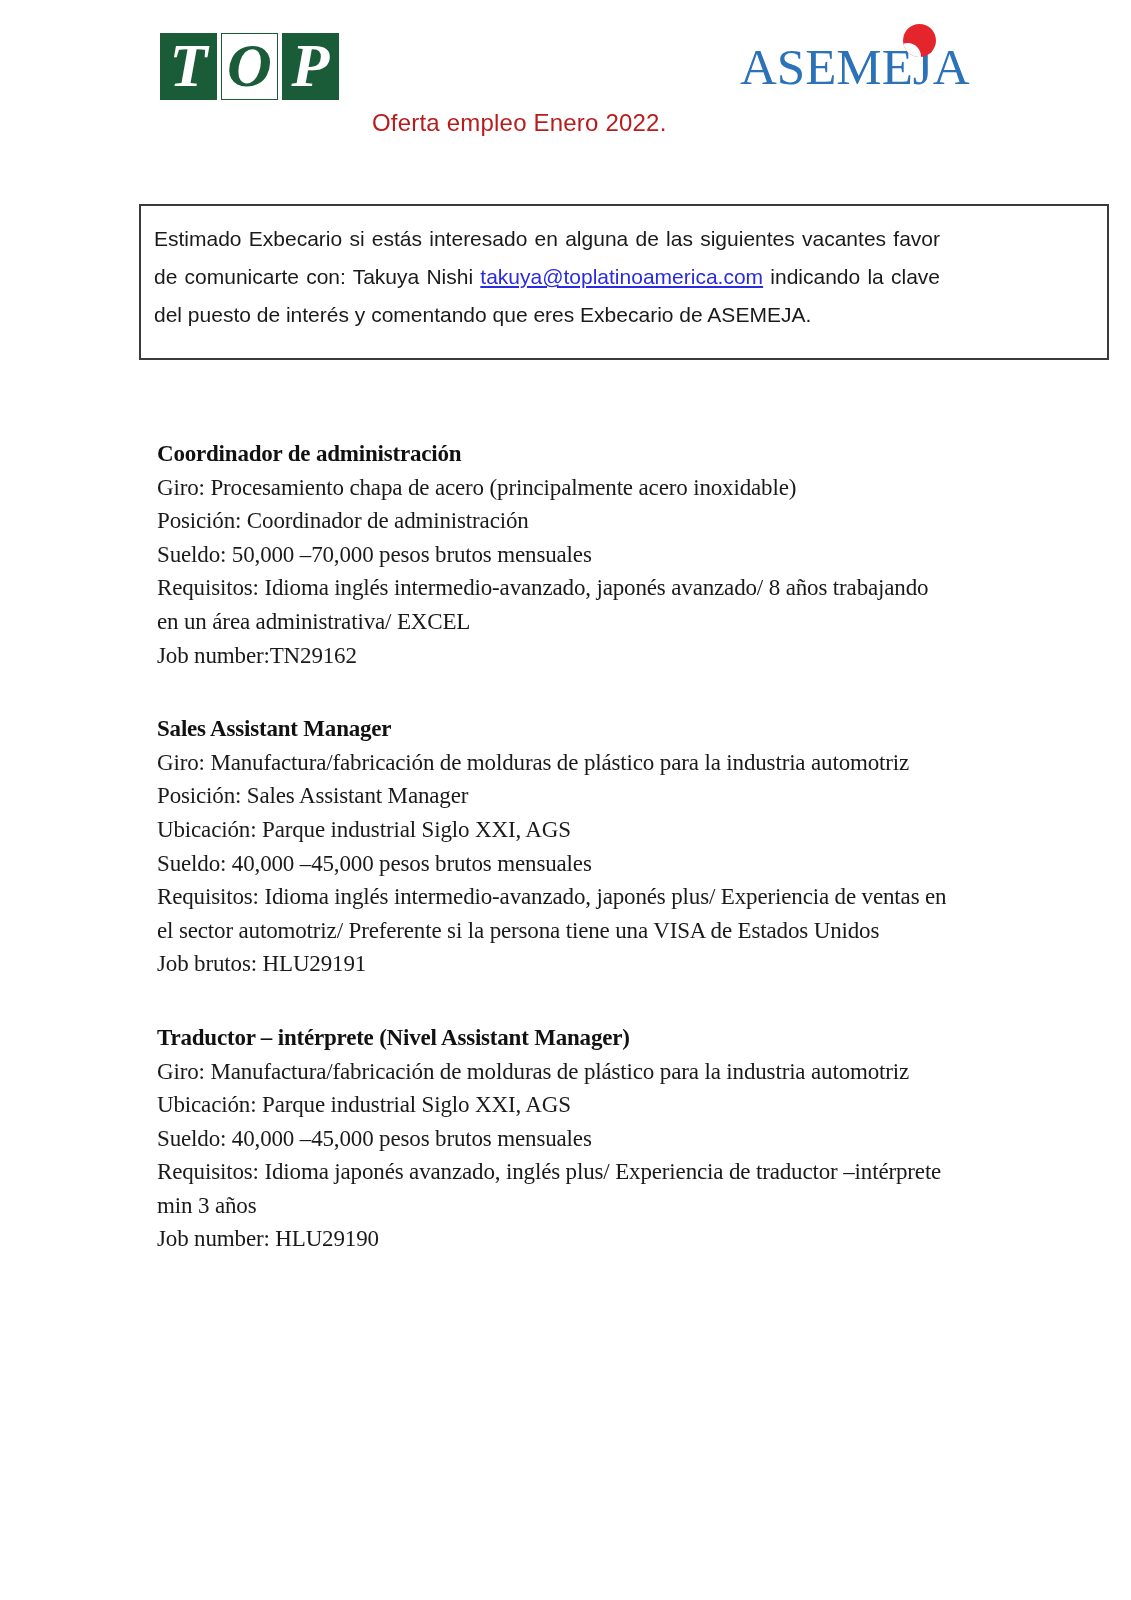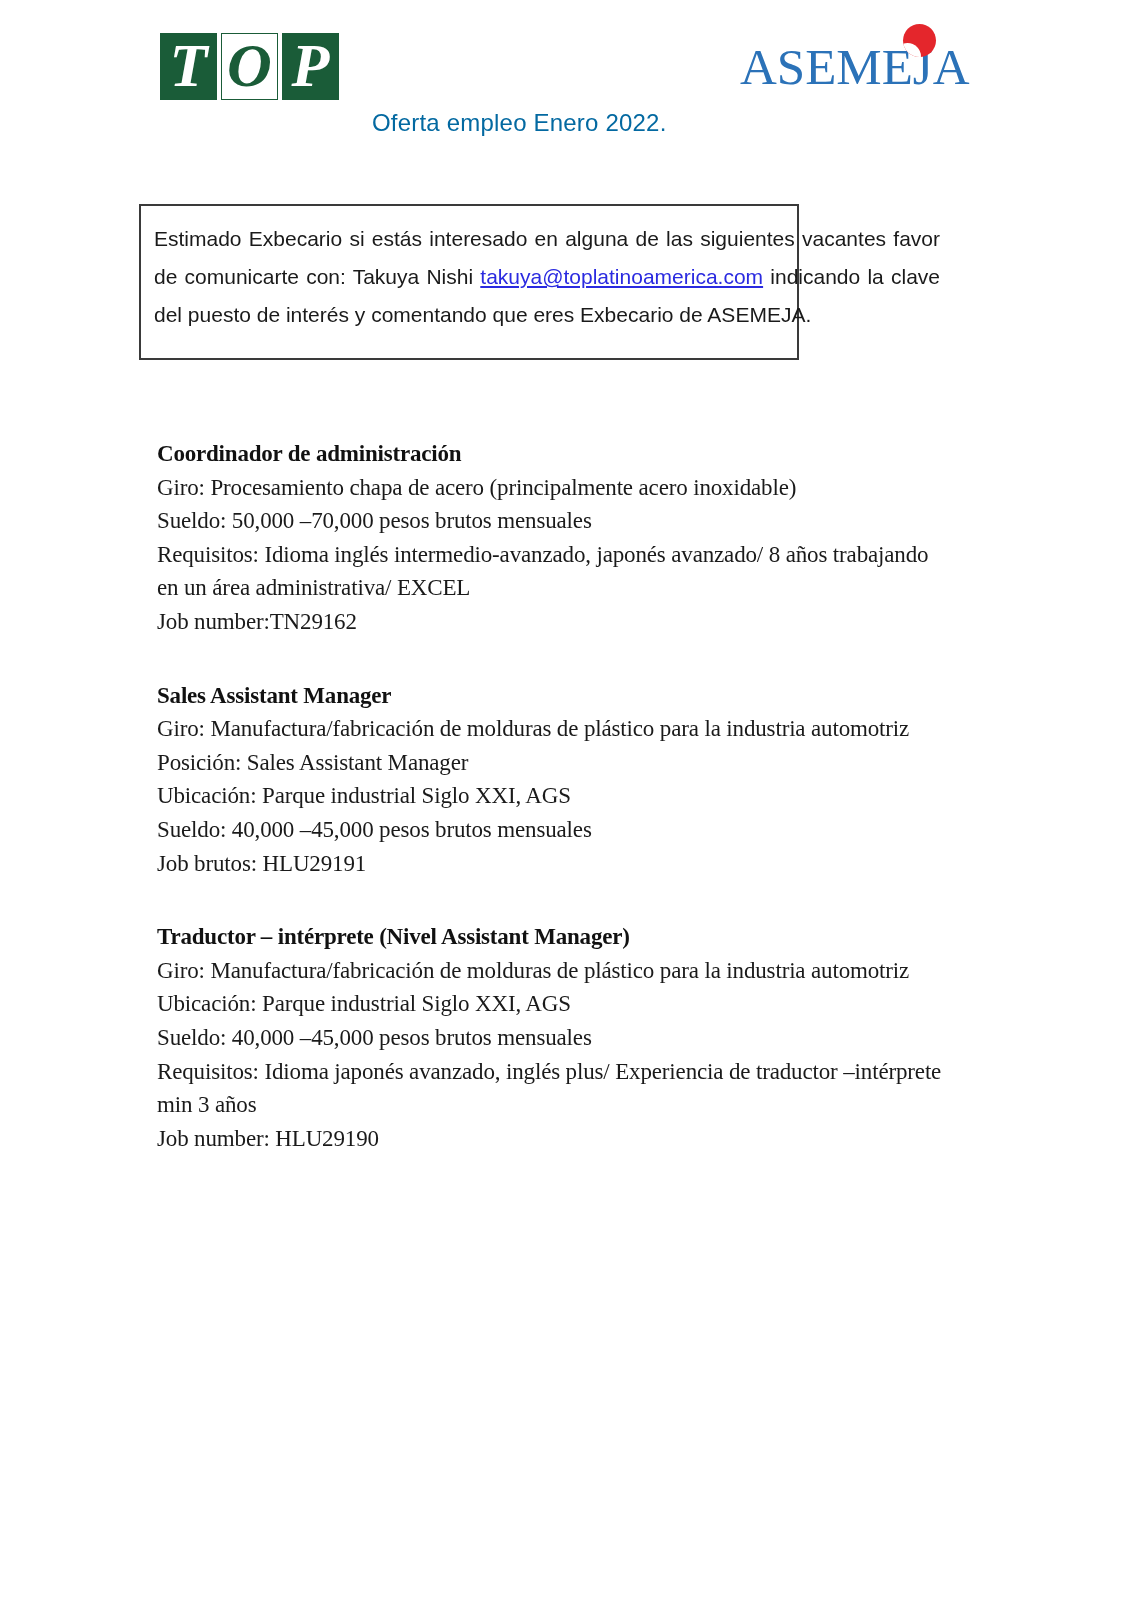--- a/index.html
+++ b/index.html
@@ -96,31 +96,31 @@
     border-radius: 50%;
     background: #ffffff;
   }
 
   .doc-subtitle {
     position: absolute;
     left: 372px;
     top: 109px;
     font-family: "Liberation Sans", sans-serif;
     font-size: 24px;
-    color: #0369a1;
+    color: #b91c1c;
     letter-spacing: 0.2px;
     white-space: nowrap;
   }
 
   
   .notice-box {
     position: absolute;
     left: 139px;
     top: 204px;
-    width: 660px;
+    width: 970px;
     height: 156px;
     border: 2px solid #3a3a3a;
     box-sizing: border-box;
   }
   .notice-text {
     position: absolute;
     left: 13px;
     top: 14px;
     width: 786px;
     font-family: "Liberation Sans", sans-serif;
@@ -190,31 +190,33 @@
 
   <div class="notice-box">
     <div class="notice-text"><span>Estimado Exbecario si estás interesado en alguna de las siguientes vacantes favor de comunicarte con: Takuya Nishi </span><a class="email-link" href="#">takuya@toplatinoamerica.com</a><span> indicando la clave del puesto de interés y comentando que eres Exbecario de ASEMEJA.</span></div>
   </div>
 
   <div class="jobs">
 
     <div class="job">
       <div class="job-title">Coordinador de administración</div>
       <div class="job-line">Giro: Procesamiento chapa de acero (principalmente acero inoxidable)</div>
+      <div class="job-line">Posición: Coordinador de administración</div>
       <div class="job-line">Sueldo: 50,000 –70,000 pesos brutos mensuales</div>
       <div class="job-line">Requisitos: Idioma inglés intermedio-avanzado, japonés avanzado/ 8 años trabajando en un área administrativa/ EXCEL</div>
       <div class="job-line">Job number:TN29162</div>
     </div>
 
     <div class="job">
       <div class="job-title">Sales Assistant Manager</div>
       <div class="job-line">Giro: Manufactura/fabricación de molduras de plástico para la industria automotriz</div>
       <div class="job-line">Posición: Sales Assistant Manager</div>
       <div class="job-line">Ubicación: Parque industrial Siglo XXI, AGS</div>
       <div class="job-line">Sueldo: 40,000 –45,000 pesos brutos mensuales</div>
+      <div class="job-line">Requisitos: Idioma inglés intermedio-avanzado, japonés plus/ Experiencia de ventas en el sector automotriz/ Preferente si la persona tiene una VISA de Estados Unidos</div>
       <div class="job-line">Job brutos: HLU29191</div>
     </div>
 
     <div class="job">
       <div class="job-title">Traductor – intérprete (Nivel Assistant Manager)</div>
       <div class="job-line">Giro: Manufactura/fabricación de molduras de plástico para la industria automotriz</div>
       <div class="job-line">Ubicación: Parque industrial Siglo XXI, AGS</div>
       <div class="job-line">Sueldo: 40,000 –45,000 pesos brutos mensuales</div>
       <div class="job-line">Requisitos: Idioma japonés avanzado, inglés plus/ Experiencia de traductor –intérprete min 3 años</div>
       <div class="job-line">Job number: HLU29190</div>

